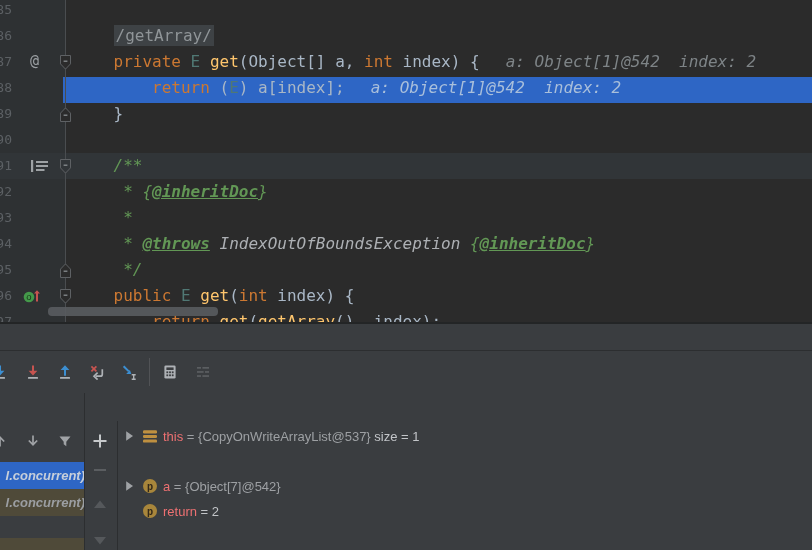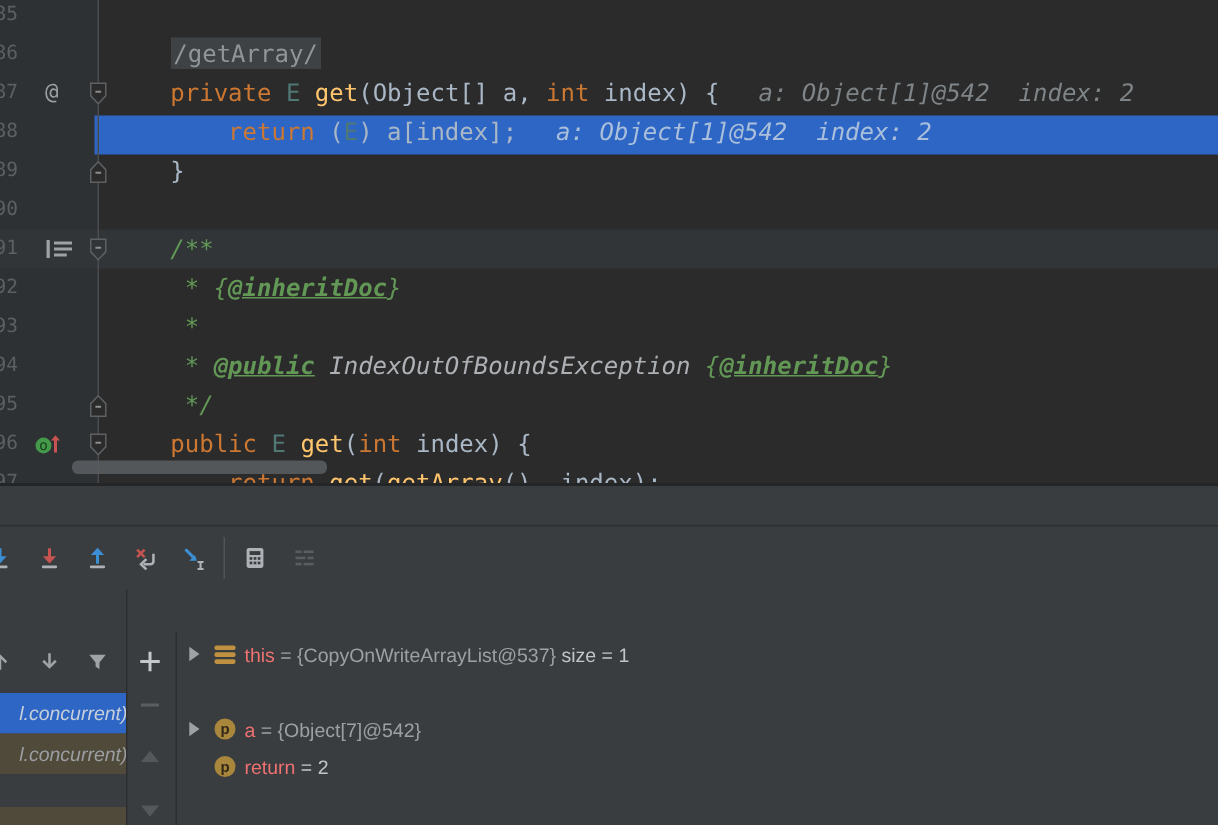--- a/index.html
+++ b/index.html
@@ -33,21 +33,21 @@
                border-top:1px solid #2C2E30;box-sizing:border-box;}
   .tb-icon{position:absolute;top:13px;width:16px;height:16px;}
   .tb-sep{position:absolute;top:7px;width:1px;height:28px;background:#515356;}
   .vars-header{position:absolute;left:0;top:393px;width:812px;height:27px;background:#3A3D40;
                border-top:1px solid #2C2E30;border-bottom:1px solid #2C2E30;box-sizing:border-box;}
   .vars-header span{position:absolute;left:105px;line-height:25px;font-size:13px;color:#BFC2C4;}
   .vborder{position:absolute;width:1px;background:#2C2E30;}
   
   .frames{position:absolute;left:0;top:420px;width:84px;height:130px;background:#3A3D40;overflow:hidden;}
   .fr-icon{position:absolute;width:16px;height:16px;top:13px;}
-  .frame-row{position:absolute;left:0;width:86px;height:27px;overflow:hidden;}
+  .frame-row{position:absolute;left:0;width:86px;height:27px;overflow:hidden;font-weight:bold;}
   .frame-row span{position:absolute;right:1px;top:0;line-height:27px;white-space:nowrap;
                   font-size:13px;font-style:italic;}
   
   .watchbar{position:absolute;left:84px;top:420px;width:33px;height:130px;background:#3A3D40;}
   .wb-icon{position:absolute;left:8px;width:16px;height:16px;}
   
   .vars{position:absolute;left:117px;top:420px;width:695px;height:130px;background:#3A3D40;overflow:hidden;}
   .var-row{position:absolute;left:0;width:552px;height:25px;}
   .vr-expander{position:absolute;left:4px;top:4px;width:16px;height:16px;}
   .vr-icon{position:absolute;left:25px;top:4px;width:16px;height:16px;}
@@ -119,21 +119,21 @@
     <div id="code-lines">
         <div class="code-line" style="top: -3px;"></div>
         <div class="code-line" style="top: 23px;"><span>    </span><span class="tk-boxed">/getArray/</span></div>
         <div class="code-line" style="top: 49px;"><span>    </span><span class="tk-kw">private</span><span> </span><span class="tk-tp">E</span><span> </span><span class="tk-method">get</span><span>(</span><span>Object[] a, </span><span class="tk-kw">int</span><span> index) {</span><span class="hint">a: Object[1]@542  index: 2</span></div>
         <div class="code-line exec" style="top: 75px;"><span>        </span><span class="tk-kw">return</span><span> (</span><span class="tk-tp">E</span><span>) a[index];</span><span class="hint">a: Object[1]@542  index: 2</span></div>
         <div class="code-line" style="top: 101px;"><span>    }</span></div>
         <div class="code-line" style="top: 127px;"></div>
         <div class="code-line" style="top: 153px;"><span class="tk-doc">    /**</span></div>
         <div class="code-line" style="top: 179px;"><span class="tk-doc">     * {</span><span class="tk-docTag">@inheritDoc</span><span class="tk-doc">}</span></div>
         <div class="code-line" style="top: 205px;"><span class="tk-doc">     *</span></div>
-        <div class="code-line" style="top: 231px;"><span class="tk-doc">     * </span><span class="tk-docTag">@public</span><span class="tk-doc"> </span><span class="tk-docVal">IndexOutOfBoundsException </span><span class="tk-doc">{</span><span class="tk-docTag">@inheritDoc</span><span class="tk-doc">}</span></div>
+        <div class="code-line" style="top: 231px;"><span class="tk-doc">     * </span><span class="tk-docTag">@throws</span><span class="tk-doc"> </span><span class="tk-docVal">IndexOutOfBoundsException </span><span class="tk-doc">{</span><span class="tk-docTag">@inheritDoc</span><span class="tk-doc">}</span></div>
         <div class="code-line" style="top: 257px;"><span class="tk-doc">     */</span></div>
         <div class="code-line" style="top: 283px;"><span>    </span><span class="tk-kw">public</span><span> </span><span class="tk-tp">E</span><span> </span><span class="tk-method">get</span><span>(</span><span class="tk-kw">int</span><span> index) {</span></div>
         <div class="code-line" style="top: 309px;"><span>        </span><span class="tk-kw">return</span><span> </span><span class="tk-method">get</span><span>(</span><span class="tk-method">getArray</span><span>(), index);</span></div>
       </div>
     <div class="hscroll"></div>
   </div>
 
   <div class="dbg-strip"></div>
 
   <div class="dbg-toolbar" id="dbg-toolbar">

